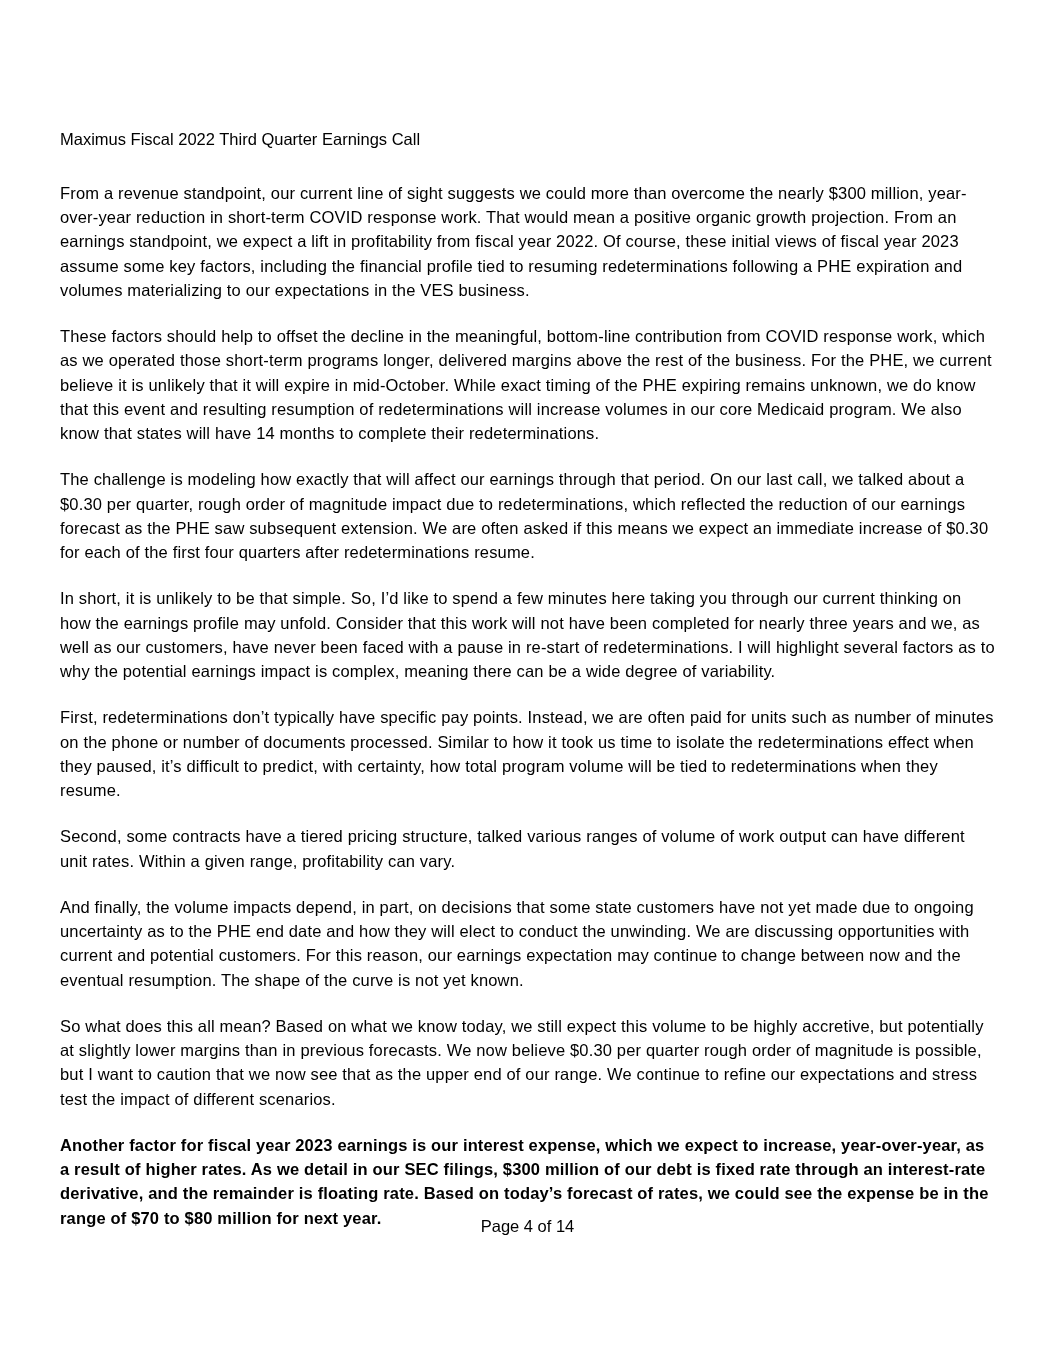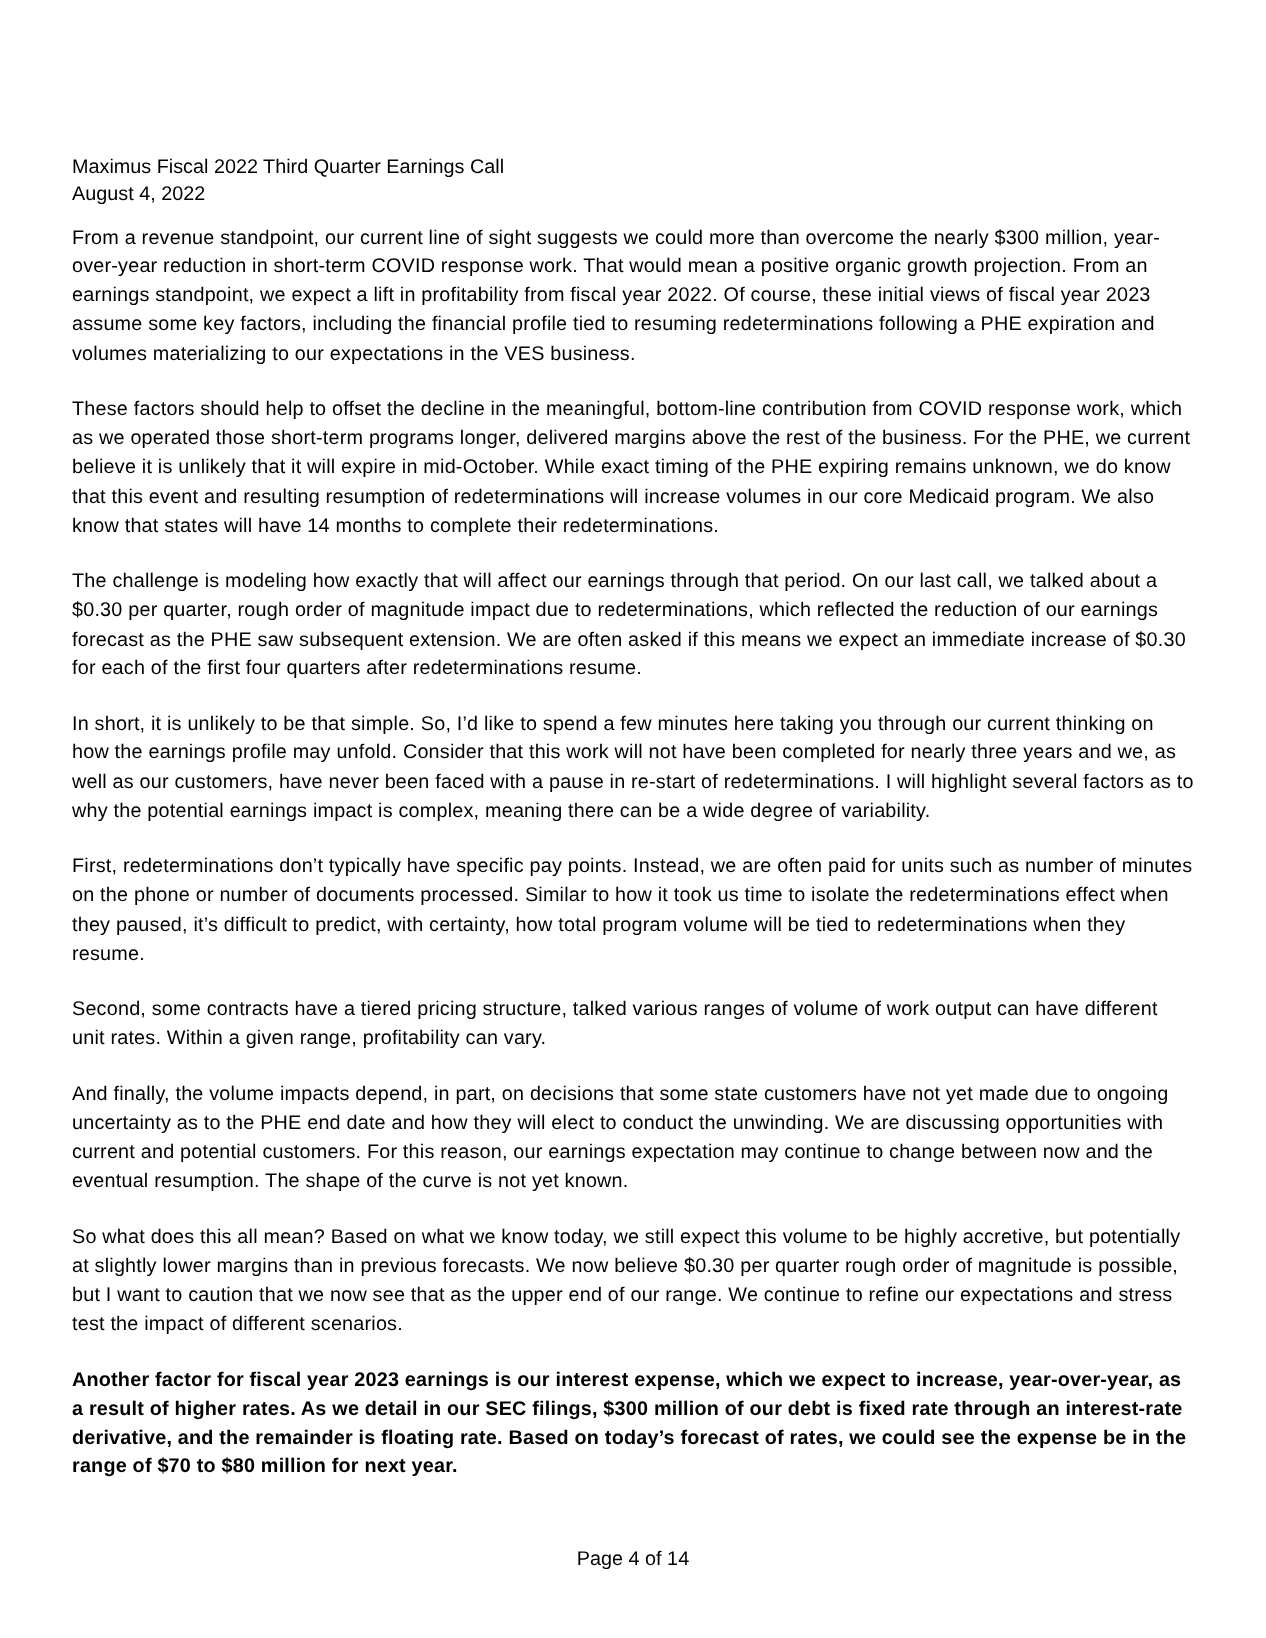--- a/index.html
+++ b/index.html
@@ -24,50 +24,49 @@
   }
   .doc-header {
     font-size: 16.5px;
     line-height: 1.38;
     margin: 0 0 0 0;
   }
   .doc-header div {
     white-space: pre;
   }
   .body-text {
-    margin-top: 12px;
+    margin-top: 30px;
   }
   .para {
     font-size: 16.5px;
     line-height: 1.47;
     text-align: left;
     margin: 0 0 22px 0;
     letter-spacing: 0.01em;
   }
   .para:last-child {
     margin-bottom: 0;
     font-weight: bold;
   }
   .footer {
     position: absolute;
     left: 0;
     right: 0;
-    top: 1290px;
+    top: 1217px;
     text-align: center;
     font-size: 16.5px;
   }
 </style>
 </head>
 <body>
 
 <div class="page">
 
   <div class="doc-header">
     <div>Maximus Fiscal 2022 Third Quarter Earnings Call</div>
-    <div>August 4, 2022</div>
   </div>
 
   <div class="body-text">
     <p class="para">From a revenue standpoint, our current line of sight suggests we could more than overcome the nearly $300 million, year-over-year reduction in short-term COVID response work. That would mean a positive organic growth projection. From an earnings standpoint, we expect a lift in profitability from fiscal year 2022. Of course, these initial views of fiscal year 2023 assume some key factors, including the financial profile tied to resuming redeterminations following a PHE expiration and volumes materializing to our expectations in the VES business.</p>
     <p class="para">These factors should help to offset the decline in the meaningful, bottom-line contribution from COVID response work, which as we operated those short-term programs longer, delivered margins above the rest of the business. For the PHE, we current believe it is unlikely that it will expire in mid-October. While exact timing of the PHE expiring remains unknown, we do know that this event and resulting resumption of redeterminations will increase volumes in our core Medicaid program. We also know that states will have 14 months to complete their redeterminations.</p>
     <p class="para">The challenge is modeling how exactly that will affect our earnings through that period. On our last call, we talked about a $0.30 per quarter, rough order of magnitude impact due to redeterminations, which reflected the reduction of our earnings forecast as the PHE saw subsequent extension. We are often asked if this means we expect an immediate increase of $0.30 for each of the first four quarters after redeterminations resume.</p>
     <p class="para">In short, it is unlikely to be that simple. So, I’d like to spend a few minutes here taking you through our current thinking on how the earnings profile may unfold. Consider that this work will not have been completed for nearly three years and we, as well as our customers, have never been faced with a pause in re-start of redeterminations. I will highlight several factors as to why the potential earnings impact is complex, meaning there can be a wide degree of variability.</p>
     <p class="para">First, redeterminations don’t typically have specific pay points. Instead, we are often paid for units such as number of minutes on the phone or number of documents processed. Similar to how it took us time to isolate the redeterminations effect when they paused, it’s difficult to predict, with certainty, how total program volume will be tied to redeterminations when they resume.</p>
     <p class="para">Second, some contracts have a tiered pricing structure, talked various ranges of volume of work output can have different unit rates. Within a given range, profitability can vary.</p>
     <p class="para">And finally, the volume impacts depend, in part, on decisions that some state customers have not yet made due to ongoing uncertainty as to the PHE end date and how they will elect to conduct the unwinding. We are discussing opportunities with current and potential customers. For this reason, our earnings expectation may continue to change between now and the eventual resumption. The shape of the curve is not yet known.</p>

